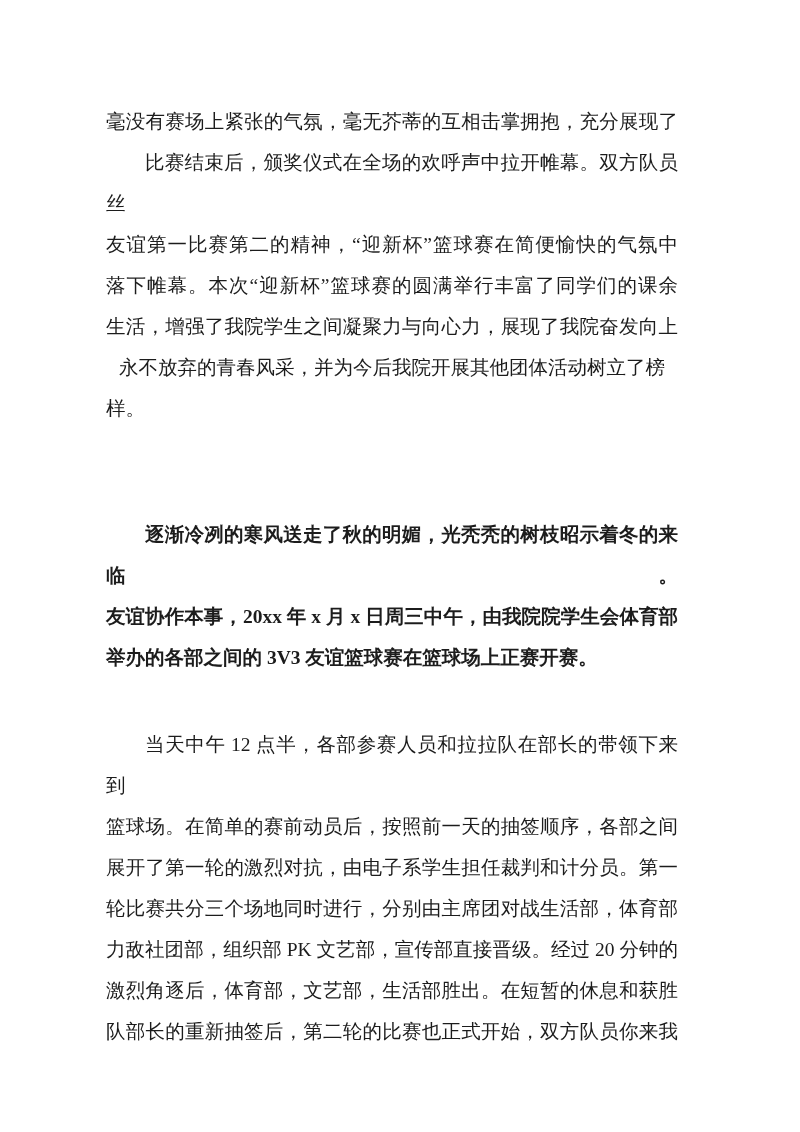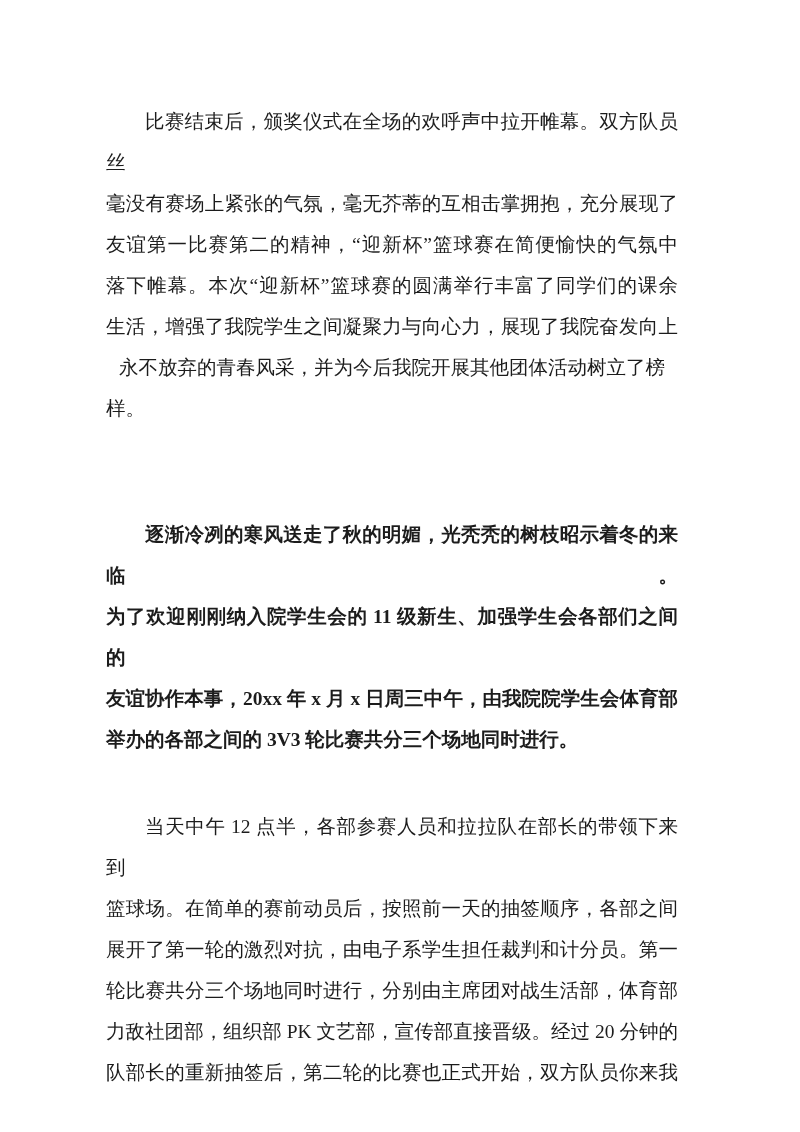--- a/index.html
+++ b/index.html
@@ -41,34 +41,34 @@
   .line.last {
     text-align: center;
     text-align-last: left;
   }
 </style>
 </head>
 <body style="background: rgb(255, 255, 255);">
 
 <main class="doc-body" id="doc-body" style="color: rgb(28, 28, 28);">
     <div class="para">
+      <div class="line">毫没有赛场上紧张的气氛，毫无芥蒂的互相击掌拥抱，充分展现了</div>
       <div class="line indent">比赛结束后，颁奖仪式在全场的欢呼声中拉开帷幕。双方队员丝</div>
-      <div class="line">毫没有赛场上紧张的气氛，毫无芥蒂的互相击掌拥抱，充分展现了</div>
       <div class="line">友谊第一比赛第二的精神，“迎新杯”篮球赛在简便愉快的气氛中</div>
       <div class="line">落下帷幕。本次“迎新杯”篮球赛的圆满举行丰富了同学们的课余</div>
       <div class="line">生活，增强了我院学生之间凝聚力与向心力，展现了我院奋发向上</div>
       <div class="line last">永不放弃的青春风采，并为今后我院开展其他团体活动树立了榜样。</div>
     </div>
     <div class="para">
       <div class="line indent">逐渐冷冽的寒风送走了秋的明媚，光秃秃的树枝昭示着冬的来临。</div>
-      <div class="line">为了欢迎刚刚纳入院学生会的 11 级新生、加强学生会各部们之间的</div>
       <div class="line">友谊协作本事，20xx 年 x 月 x 日周三中午，由我院院学生会体育部</div>
-      <div class="line last">举办的各部之间的 3V3 轮比赛共分三个场地同时进行。</div>
+      <div class="line last">举办的各部之间的 3V3 友谊篮球赛在篮球场上正赛开赛。</div>
     </div>
     <div class="para">
       <div class="line indent">当天中午 12 点半，各部参赛人员和拉拉队在部长的带领下来到</div>
       <div class="line">篮球场。在简单的赛前动员后，按照前一天的抽签顺序，各部之间</div>
       <div class="line">展开了第一轮的激烈对抗，由电子系学生担任裁判和计分员。第一</div>
       <div class="line">轮比赛共分三个场地同时进行，分别由主席团对战生活部，体育部</div>
       <div class="line">力敌社团部，组织部 PK 文艺部，宣传部直接晋级。经过 20 分钟的</div>
+      <div class="line">激烈角逐后，体育部，文艺部，生活部胜出。在短暂的休息和获胜</div>
       <div class="line">队部长的重新抽签后，第二轮的比赛也正式开始，双方队员你来我</div>
     </div>
   </main>
 
 </body></html>

